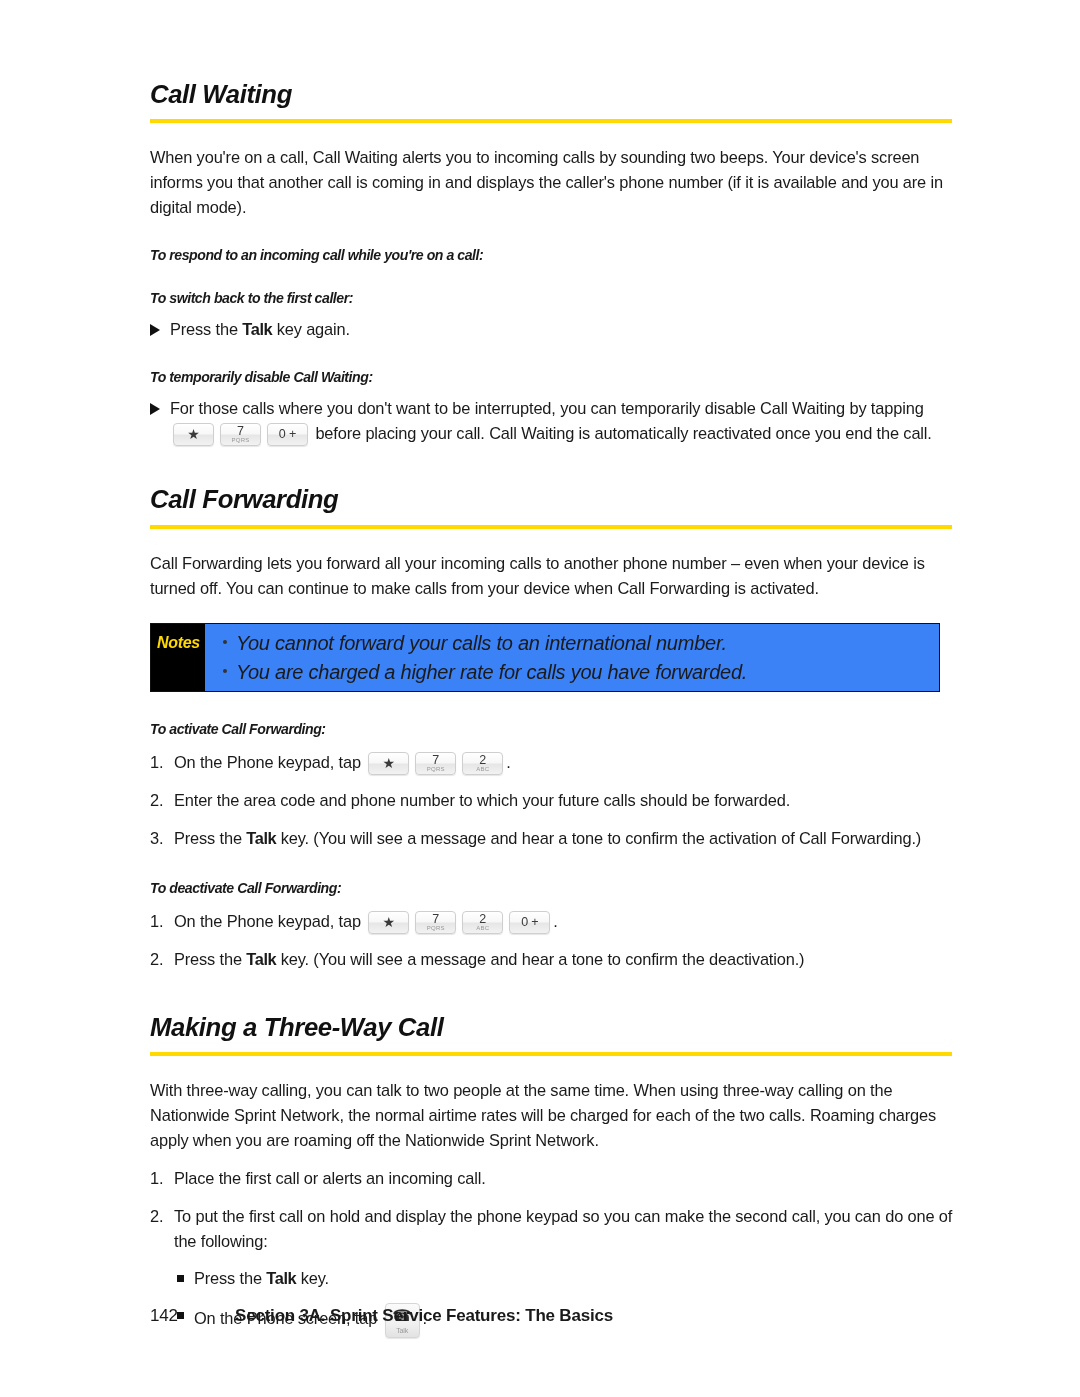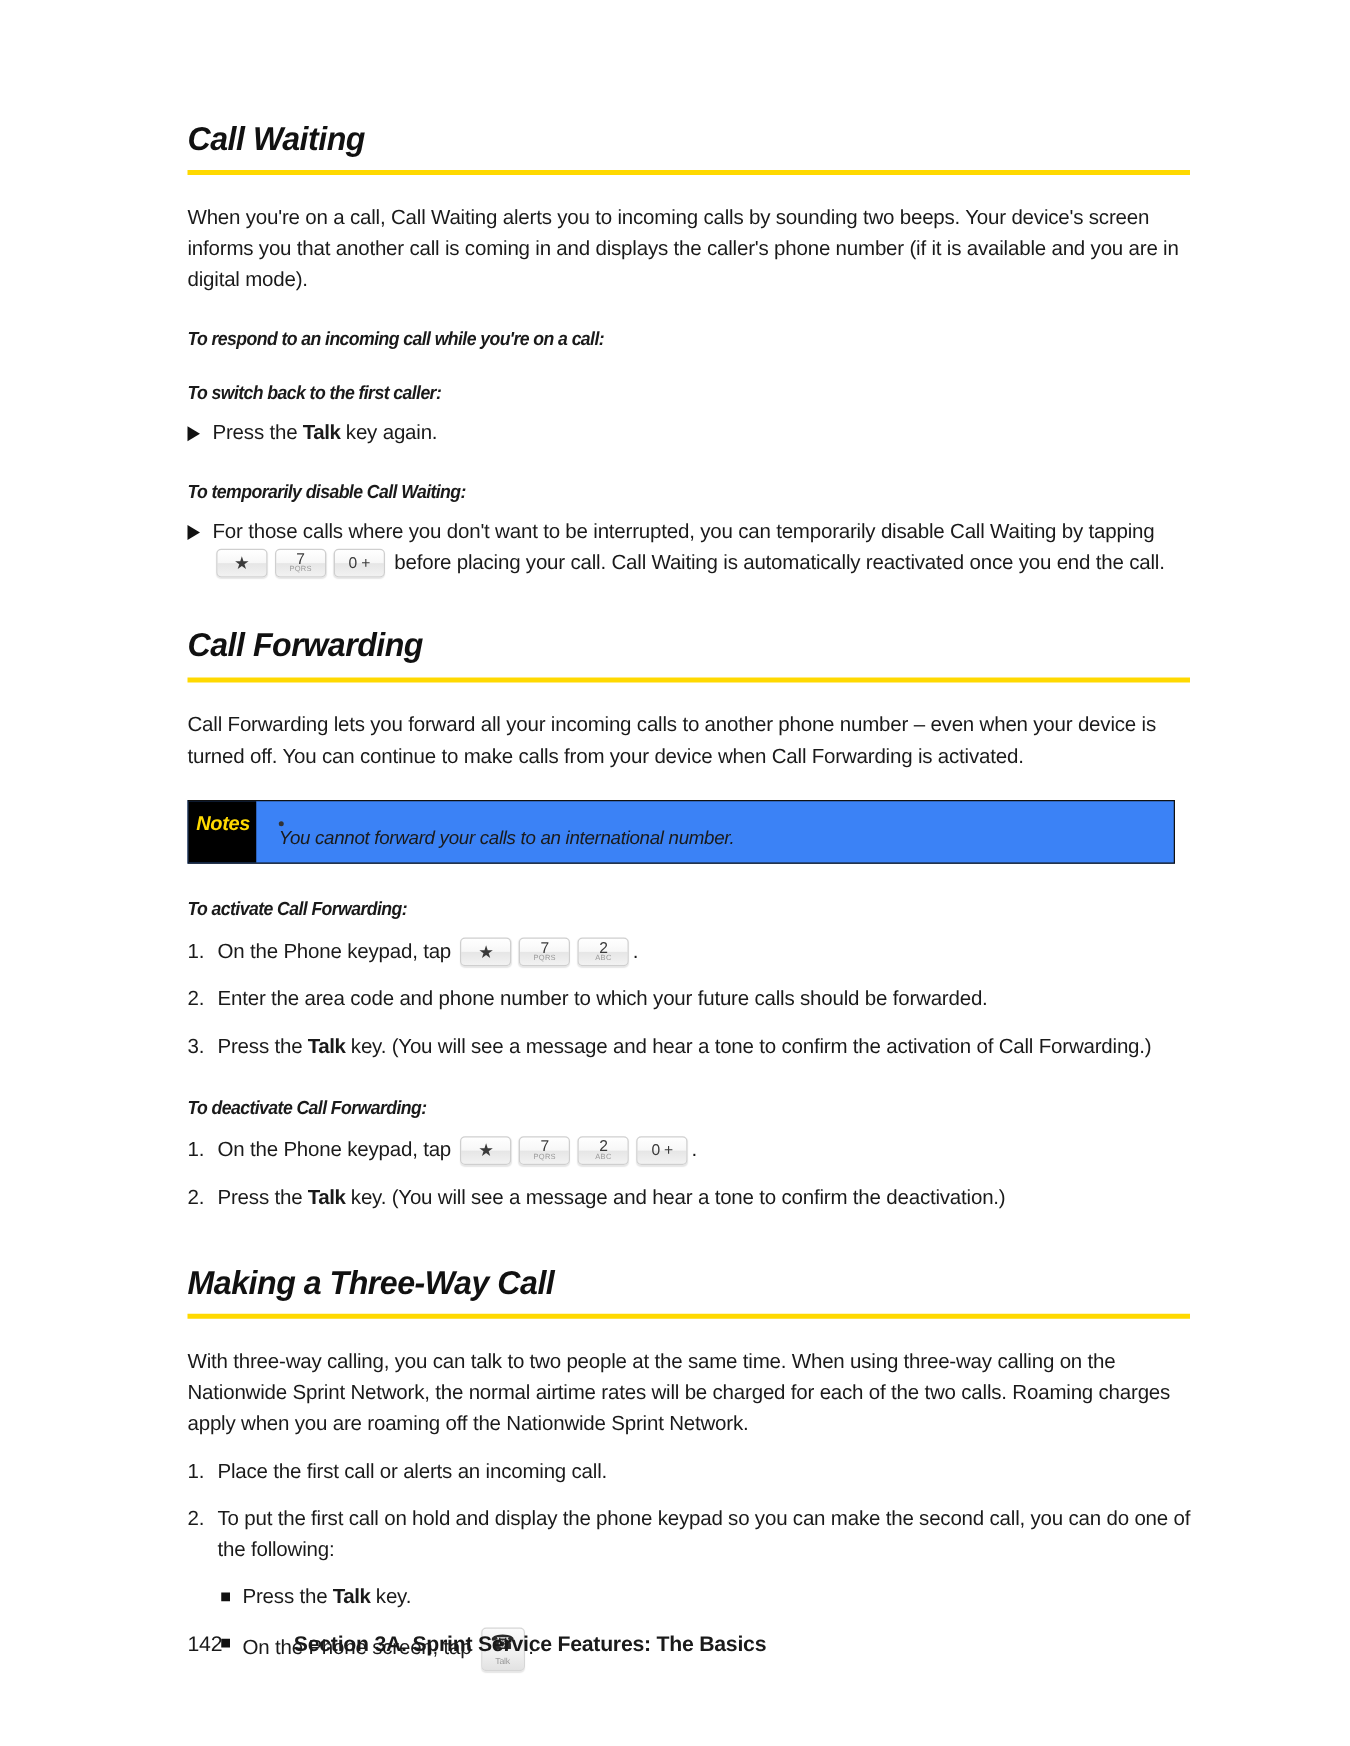--- a/index.html
+++ b/index.html
@@ -19,21 +19,21 @@
   .page {
     position: absolute;
     left: 0; top: 0;
     width: 1080px;
     height: 1397px;
     padding: 0;
   }
   .content {
     position: absolute;
     left: 150px;
-    top: 96px;
+    top: 79px;
     width: 804px;
   }
 
   
   .h1 {
     font-size: 26.5px;
     font-style: italic;
     font-weight: bold;
     letter-spacing: -0.4px;
     color: #111;
@@ -233,25 +233,24 @@
     letter-spacing: -0.3px;
   }
   .notes-list {
     flex: 1 1 auto;
     padding: 9px 0 9px 18px;
   }
   .notes-list .nitem {
     display: flex;
     align-items: flex-start;
     font-style: italic;
-    font-size: 15px;
+    font-size: 20px;
     line-height: 20px;
     letter-spacing: -0.25px;
     color: #1a1a1a;
-    flex-direction: column;
   }
   .notes-list .nitem + .nitem { margin-top: 9px; }
   .notes-list .ndot {
     flex: 0 0 auto;
     width: 13px;
     padding-top: 7px;
   }
   .notes-list .ndot i {
     display: block;
     width: 4px; height: 4px;
@@ -320,20 +319,26 @@
 
       <div class="notes-box">
         <div class="notes-label">Notes</div>
         <div class="notes-list">
           <div class="nitem">
             <span class="ndot">
                 <i></i>
               </span>
             <span>You cannot forward your calls to an international number.</span>
           </div>
+          <div class="nitem">
+            <span class="ndot">
+                <i></i>
+              </span>
+            <span>You are charged a higher rate for calls you have forwarded.</span>
+          </div>
         </div>
       </div>
 
       <p class="subhead" style="margin-top:28px;">To activate Call Forwarding:</p>
 
       <div class="num-item">
         <span class="num-marker">1.</span>
         <span class="num-body"><span>On the Phone keypad, tap</span>
           <span class="keychip star"><span class="kmain">★</span></span><span class="keychip has-sub"><span class="kmain">7</span><span class="ksub">PQRS</span></span><span class="keychip has-sub"><span class="kmain">2</span><span class="ksub">ABC</span></span><span>.</span></span>
       </div>

